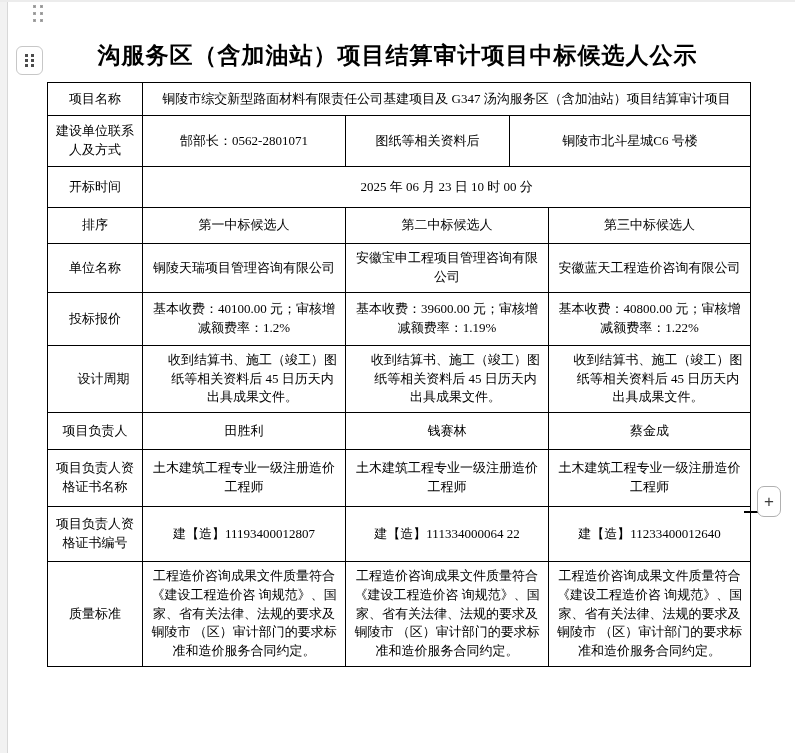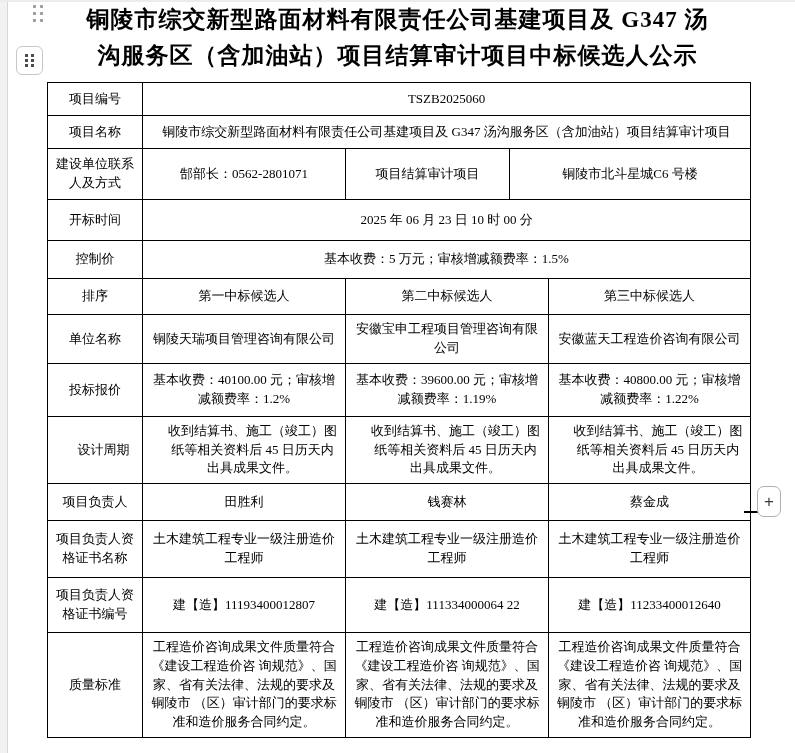--- a/index.html
+++ b/index.html
@@ -73,54 +73,46 @@
       <i></i>
         <i></i>
         <i></i>
         <i></i>
         <i></i>
         <i></i>
     </span>
   </div>
 
   <h1 class="doc-title">
-    <span>铜陵市综交新型路面材料有限责任公司基建项目及 G347 汤</span><br>
+    <br>
     <span>沟服务区（含加油站）项目结算审计项目中标候选人公示</span>
   </h1>
 
   <table class="doc">
     <colgroup>
       <col style="width:95px">
         <col style="width:203px">
         <col style="width:164px">
       <col style="width:39px">
         <col style="width:202px">
     </colgroup>
     <tbody>
-      <tr class="r1">
-        <td>项目编号</td>
-        <td colspan="4">TSZB2025060</td>
-      </tr>
       <tr class="r2">
         <td>项目名称</td>
         <td colspan="4">铜陵市综交新型路面材料有限责任公司基建项目及 G347 汤沟服务区（含加油站）项目结算审计项目</td>
       </tr>
       <tr class="r4">
         <td>建设单位联系人及方式</td>
         <td>郜部长：0562-2801071</td>
-        <td>项目结算审计项目</td>
+        <td>图纸等相关资料后</td>
         <td colspan="2">铜陵市北斗星城C6 号楼</td>
       </tr>
       <tr class="r5">
         <td>开标时间</td>
         <td colspan="4">2025 年 06 月 23 日 10 时 00 分</td>
-      </tr>
-      <tr class="r6">
-        <td>控制价</td>
-        <td colspan="4">基本收费：5 万元；审核增减额费率：1.5%</td>
       </tr>
       <tr class="r7">
         <td>排序</td>
         <td>第一中标候选人</td>
         <td colspan="2">第二中标候选人</td>
         <td>第三中标候选人</td>
       </tr>
       <tr class="r8">
         <td>单位名称</td>
         <td>铜陵天瑞项目管理咨询有限公司</td>

